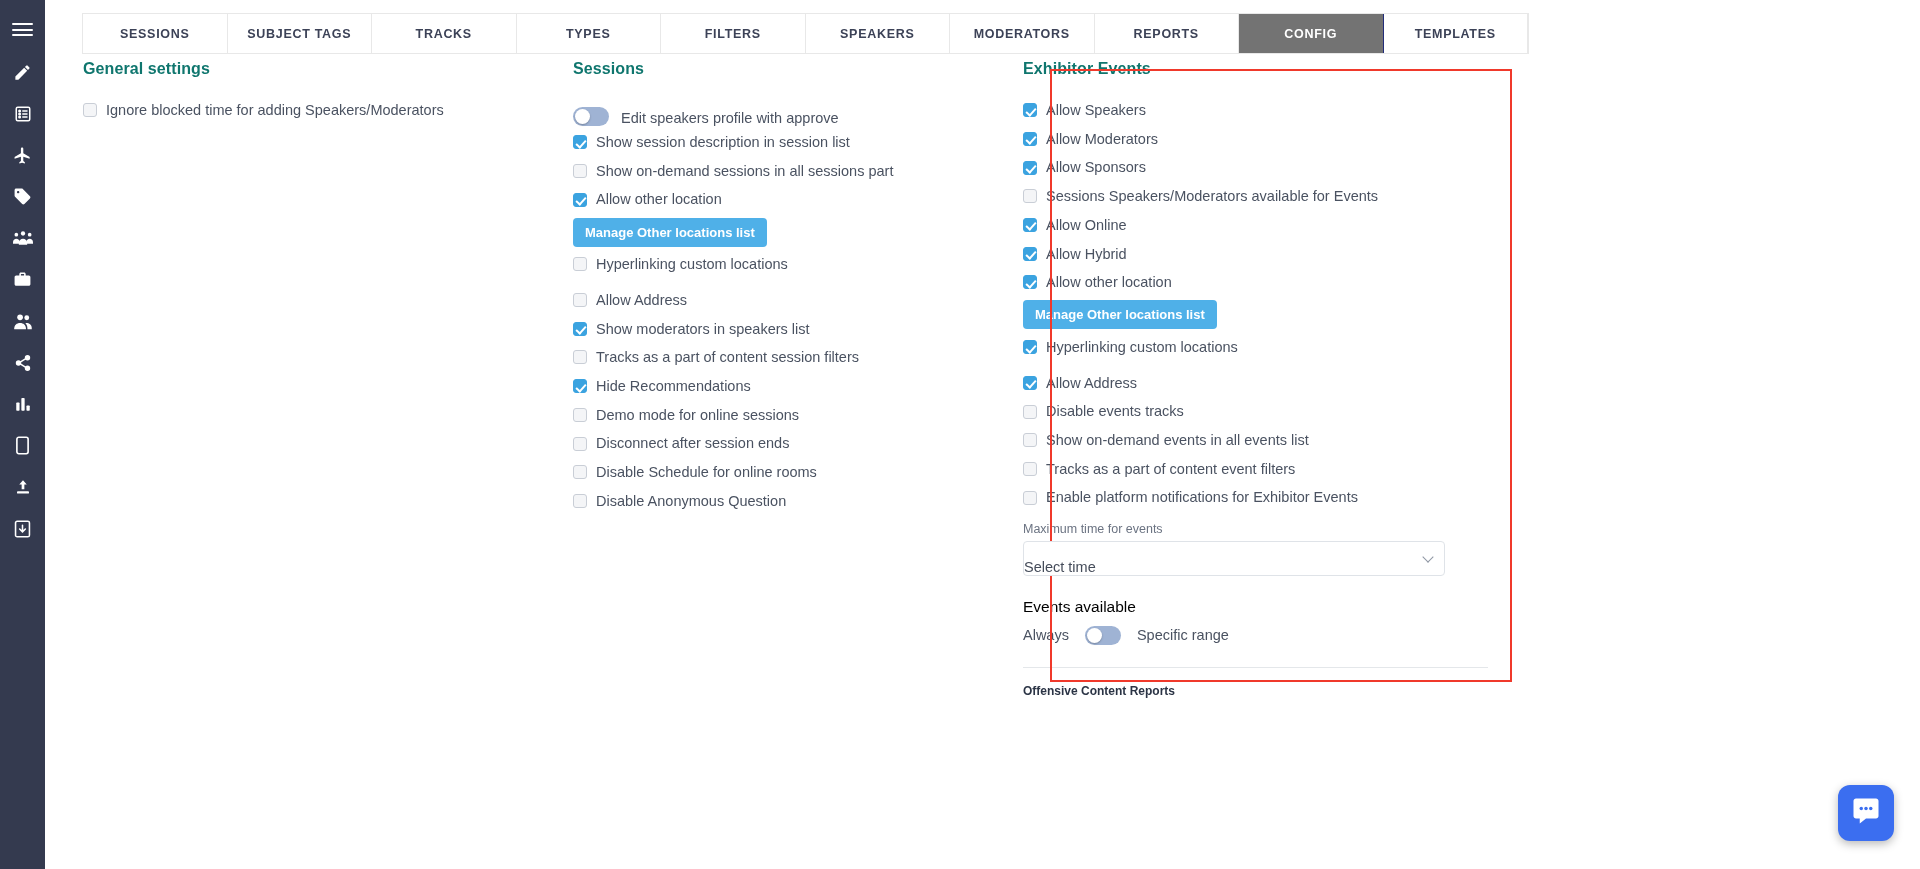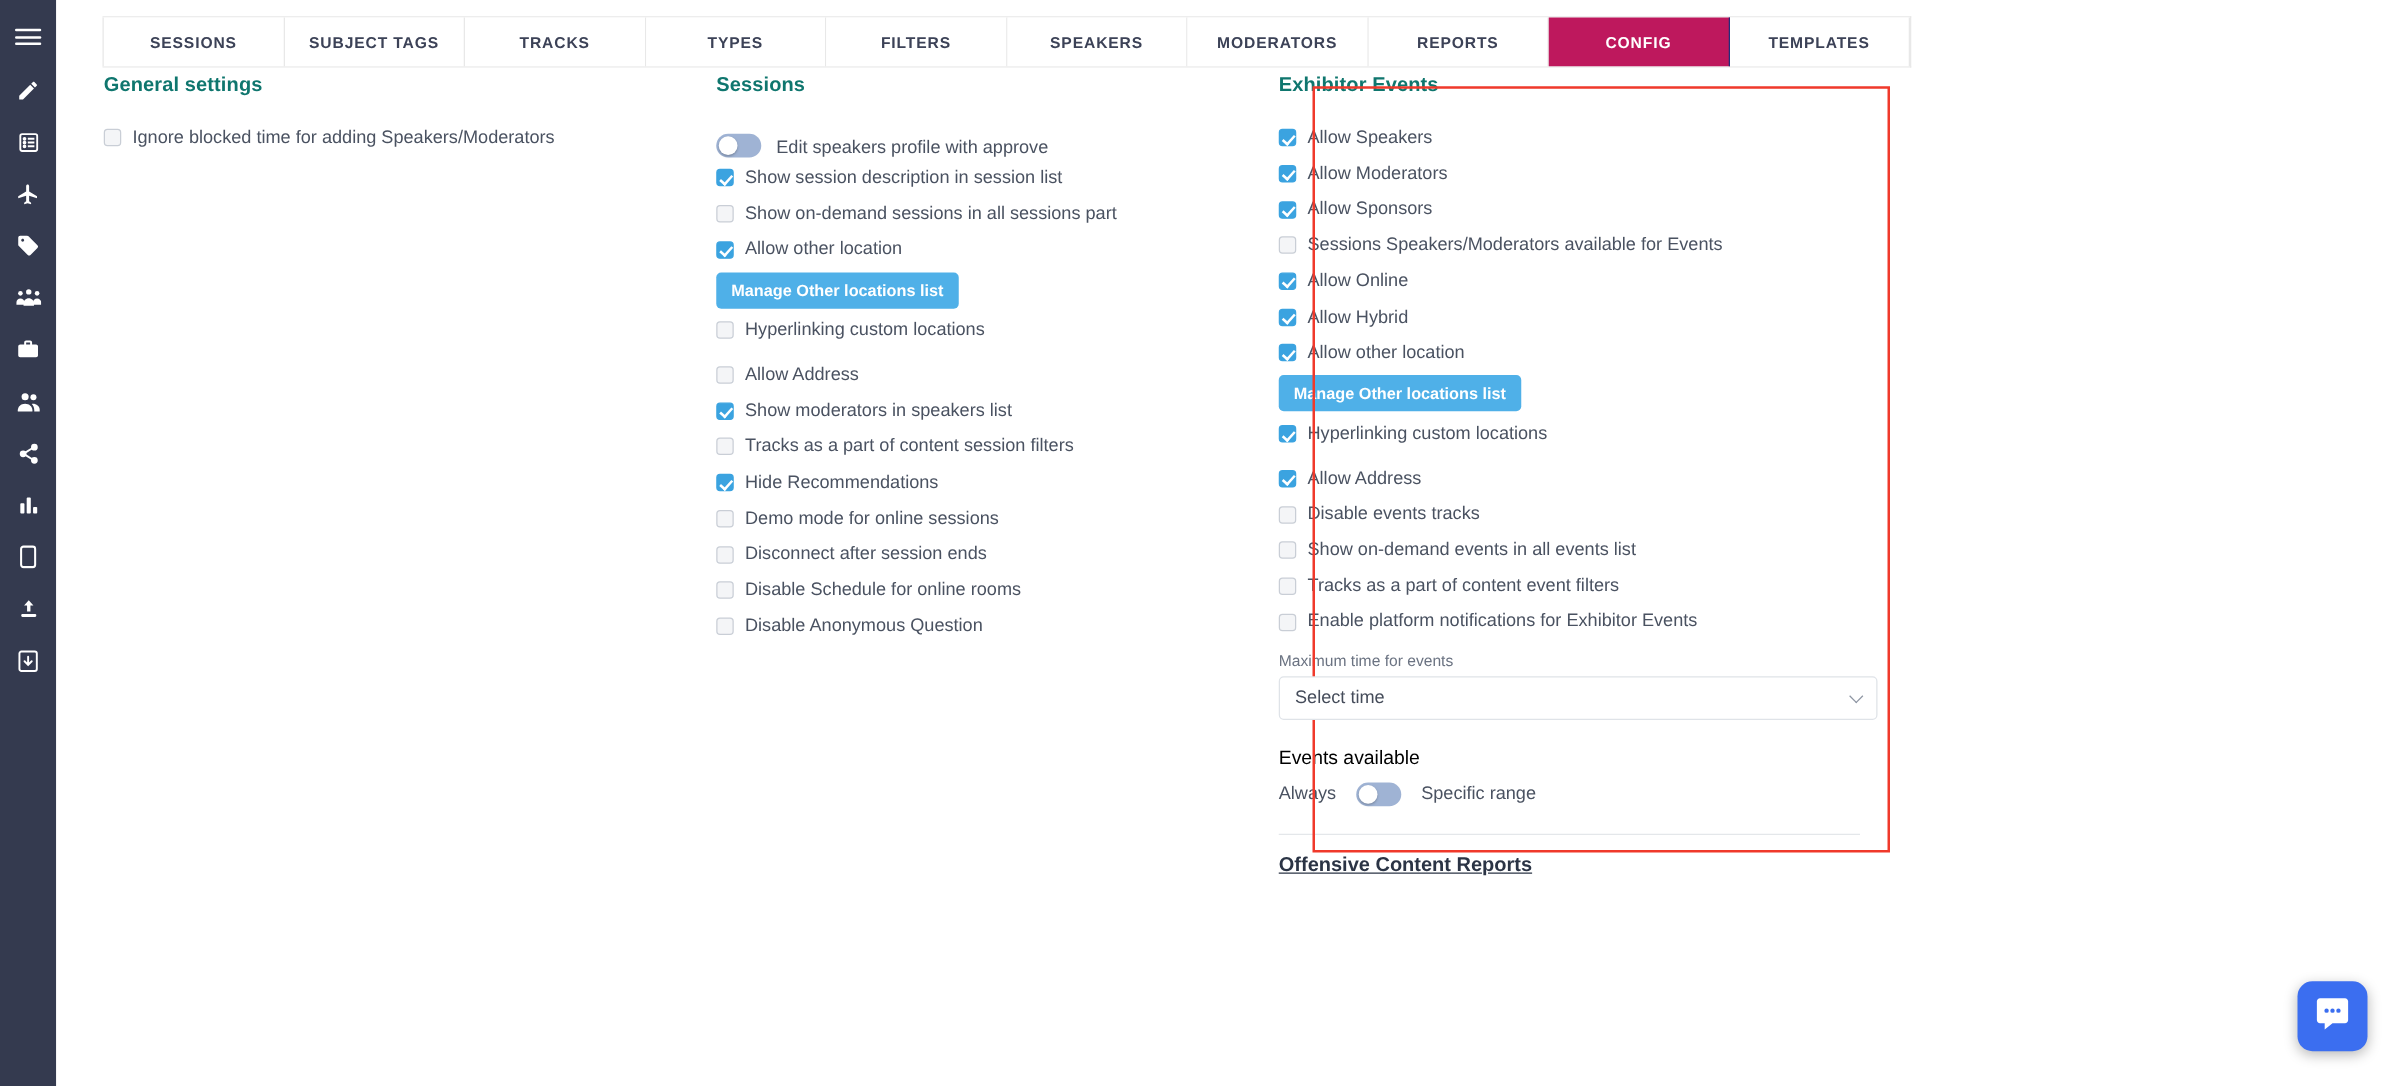--- a/index.html
+++ b/index.html
@@ -45,21 +45,21 @@
   }
   .tab {
     flex: 1 1 0; height: 39px;
     display: flex; align-items: center; justify-content: center;
     font-size: 12.5px; font-weight: 700; letter-spacing: .7px;
     color: #3c4257; background: #fff;
     border-right: 1px solid #e8e8e8;
     text-transform: uppercase; white-space: nowrap;
   }
   .tab:first-child { border-left: 1px solid #e8e8e8; }
-  .tab.active { background: #be185d; color: #ffffff; border-right-color:#232d7a; }
+  .tab.active { background: #737373; color: #ffffff; border-right-color:#232d7a; }
 
   
   .cols { position: absolute; left: 0; top: 60px; width: 1875px; height: 809px; }
   .col { position: absolute; top: 0; }
   .col-general { left: 38px; width: 460px; }
   .col-sessions { left: 528px; width: 440px; }
   .col-exhibitor { left: 960px; width: 520px; }
 
   h2.sec-title {
     font-size: 16px; font-weight: 700; color: #0f766e;
@@ -113,42 +113,42 @@
     position: absolute; left: 45px; top: 9px;
     width: 462px; height: 613px;
     border: 2.5px solid #f0392b; pointer-events: none;
   }
 
   
   .field-label {
     font-size: 12.5px; color: #6b7382; margin-left: 18px; margin-bottom: 5px;
   }
   .selectbox {
-    margin-left: 18px; width: 479px; height: 35px;
+    margin-left: 18px; width: 422px; height: 35px;
     border: 1px solid #dfe3e8; border-radius: 4px; background: #fff;
-    display: flex; align-items: center; padding: 0 12px;
+    display: flex; align-items: flex-end; padding: 0 0;
     font-size: 14.5px; color: #454c5a; position: relative;
   }
   .selectbox .chev {
     position: absolute; right: 12px; top: 11px;
     width: 8px; height: 8px; border-right: 1.6px solid #8e96a3;
     border-bottom: 1.6px solid #8e96a3; transform: rotate(45deg);
   }
   .sub-title {
     font-size: 15.5px; color: #000000; margin-left: 18px; margin-top: 22px; margin-bottom: 10px;
   }
   .rangerow { display: flex; align-items: center; margin-left: 18px; }
   .rangerow .sw-label { font-size: 14.5px; color: #4a5261; }
   .rangerow .switch { margin: 0 16px; }
 
   .divider {
     margin-left: 18px; width: 465px; height: 1px; background: #e4e7ea; margin-top: 22px;
   }
   .bottom-title {
-    font-size: 16px; font-weight: 700; color: #2b3445; margin-left: 18px; margin-top: 16px; text-decoration: underline;
+    font-size: 12px; font-weight: 700; color: #2b3445; margin-left: 18px; margin-top: 16px;
   }
 
   
   .chatbtn {
     position: absolute; right: 26px; bottom: 28px;
     width: 56px; height: 56px; border-radius: 12px;
     background: #3b6ef0; display: flex; align-items: center; justify-content: center;
     box-shadow: 0 3px 10px rgba(0,0,0,.28); cursor: pointer;
   }
 </style>

